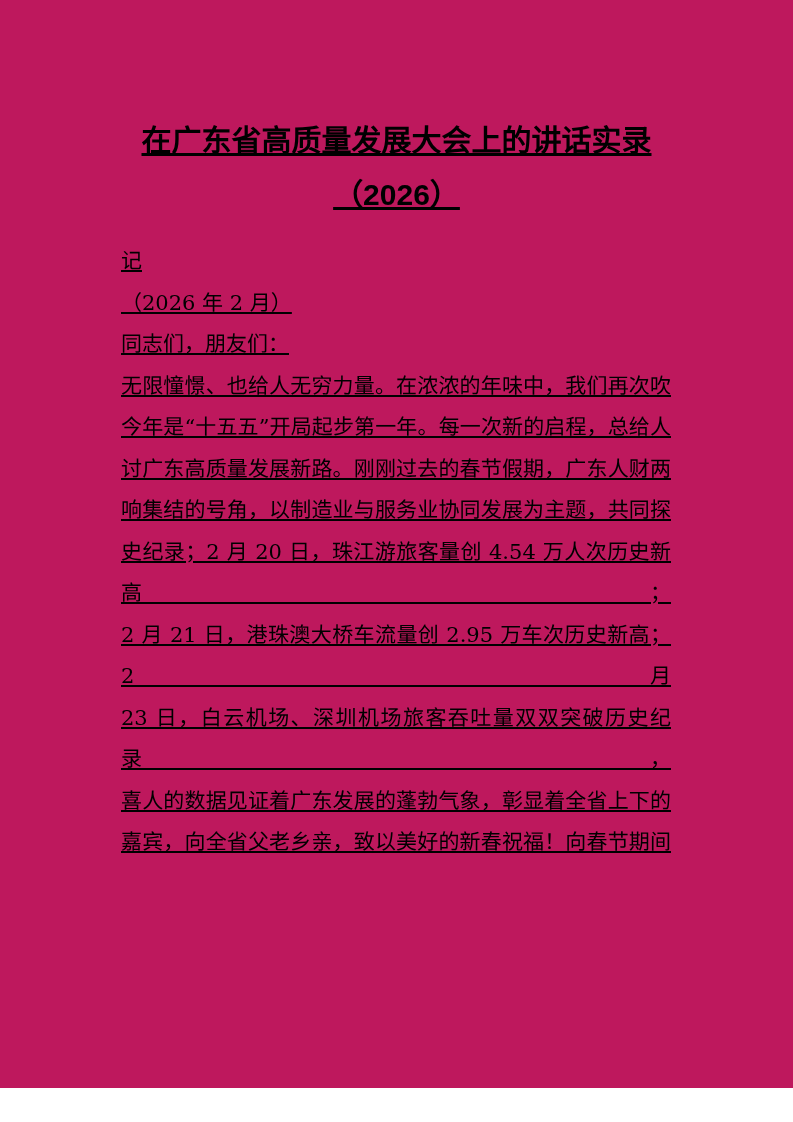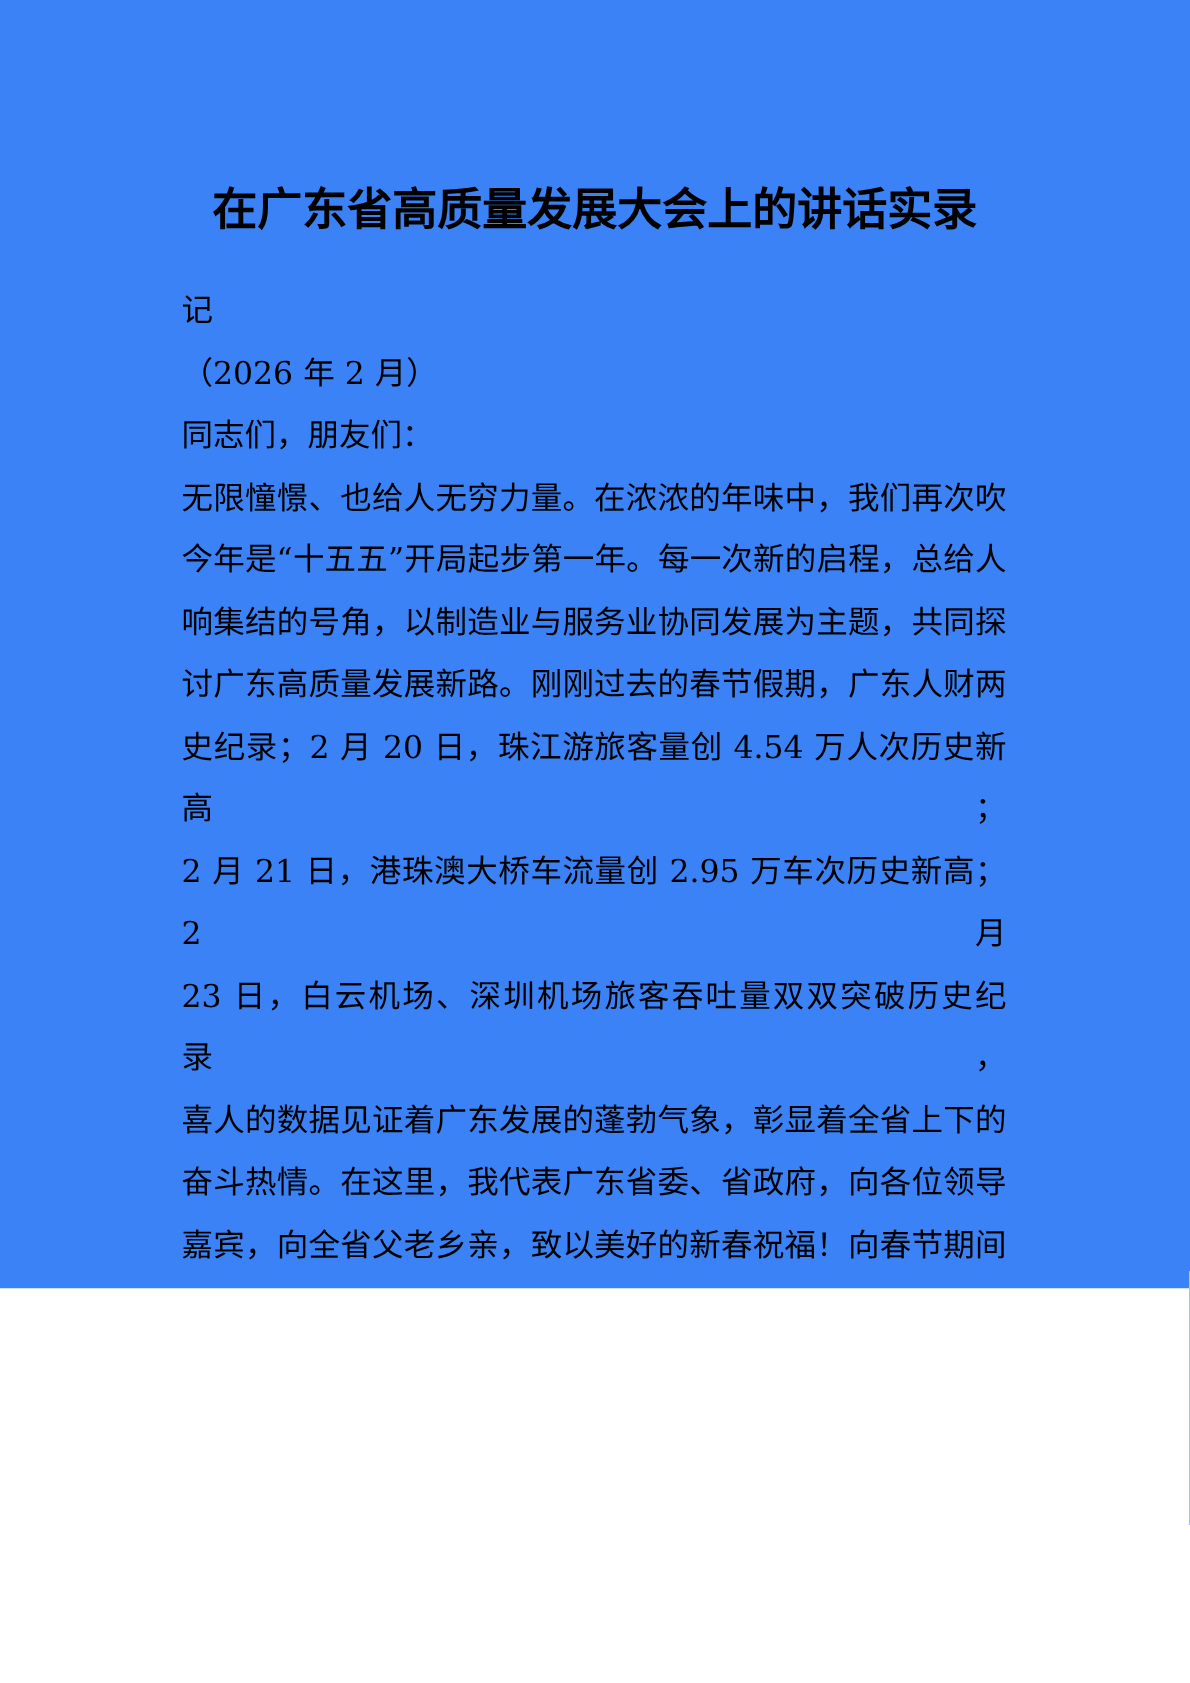--- a/index.html
+++ b/index.html
@@ -3,24 +3,25 @@
 <meta charset="utf-8">
 <style>
   html, body {
     margin: 0;
     padding: 0;
     background: #ffffff;
   }
   .page {
     position: relative;
     width: 793px;
-    height: 859px;
-    background: #3b82f6;
+    height: 1088px;
+    background: #be185d;
     color: #000000;
     overflow: hidden;
+    text-decoration: underline;
   }
   .doc-title {
     margin: 0;
     padding: 114px 60px 0 60px;
     text-align: center;
     font-family: "Liberation Sans", sans-serif;
     font-weight: 700;
     font-size: 30px;
     line-height: 54px;
     color: #000000;
@@ -41,30 +42,30 @@
     text-align-last: justify;
     text-justify: inter-character;
   }
 </style>
 </head>
 <body>
 
 <div class="page">
   <h1 class="doc-title">
     <span class="title-line">在广东省高质量发展大会上的讲话实录</span>
+    <span class="title-line">（2026）</span>
   </h1>
   <div class="doc-body">
     <div class="line">记</div>
     <div class="line">（2026 年 2 月）</div>
     <div class="line">同志们，朋友们：</div>
     <div class="line j">无限憧憬、也给人无穷力量。在浓浓的年味中，我们再次吹</div>
     <div class="line j">今年是“十五五”开局起步第一年。每一次新的启程，总给人</div>
+    <div class="line j">讨广东高质量发展新路。刚刚过去的春节假期，广东人财两</div>
     <div class="line j">响集结的号角，以制造业与服务业协同发展为主题，共同探</div>
-    <div class="line j">讨广东高质量发展新路。刚刚过去的春节假期，广东人财两</div>
     <div class="line j">史纪录；2 月 20 日，珠江游旅客量创 4.54 万人次历史新高；</div>
     <div class="line j">2 月 21 日，港珠澳大桥车流量创 2.95 万车次历史新高；2 月</div>
     <div class="line j">23 日，白云机场、深圳机场旅客吞吐量双双突破历史纪录，</div>
     <div class="line j">喜人的数据见证着广东发展的蓬勃气象，彰显着全省上下的</div>
-    <div class="line j">奋斗热情。在这里，我代表广东省委、省政府，向各位领导</div>
     <div class="line j">嘉宾，向全省父老乡亲，致以美好的新春祝福！向春节期间</div>
 
   </div>
 </div>
 
 </body></html>

